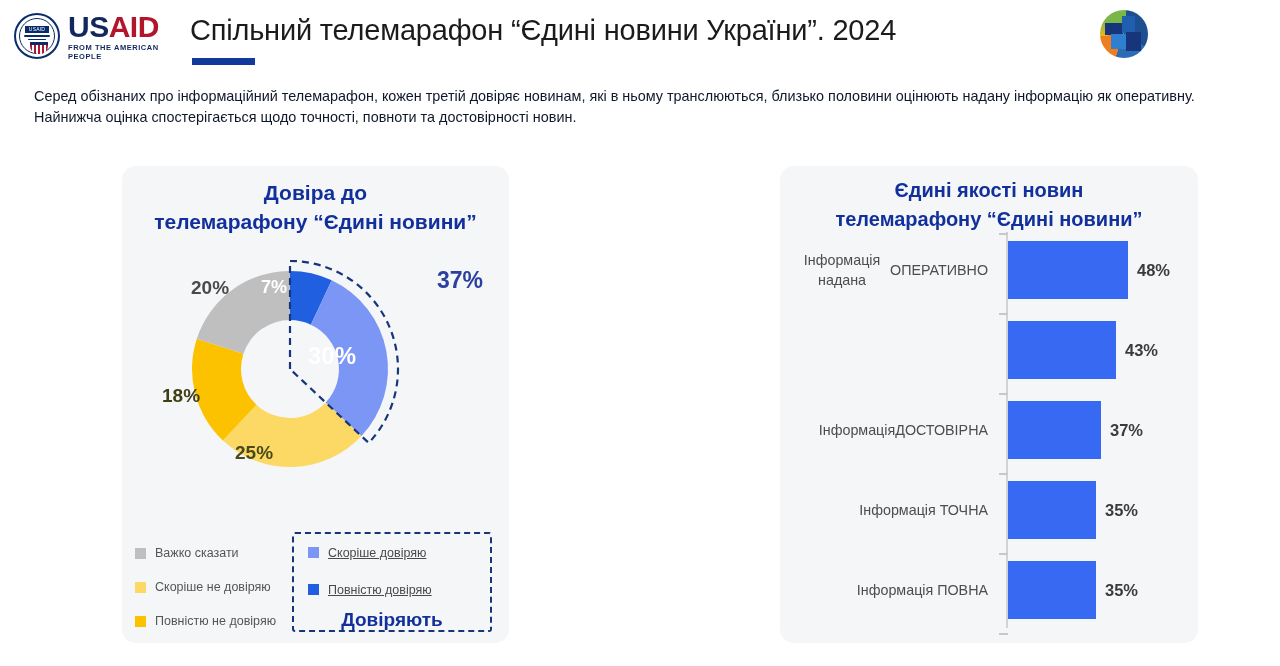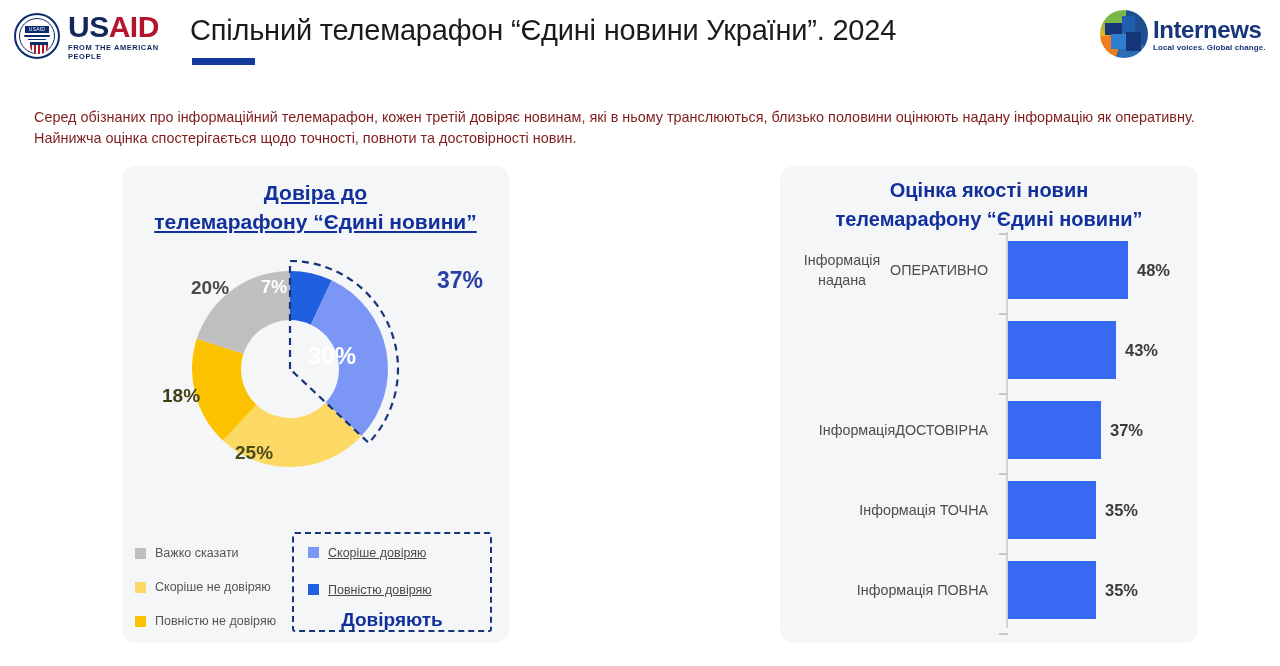--- a/index.html
+++ b/index.html
@@ -42,30 +42,30 @@
   .inews-mark .sq { position: absolute; background: #ffffff; }
   .inews-mark .b1 { left: 5px; top: 13px; width: 18px; height: 12px; background: #16357a; }
   .inews-mark .b2 { left: 22px; top: 6px; width: 13px; height: 17px; background: #1f5fad; }
   .inews-mark .b3 { left: 11px; top: 24px; width: 16px; height: 15px; background: #2f7fd1; }
   .inews-mark .b4 { left: 26px; top: 22px; width: 15px; height: 19px; background: #16357a; }
   .inews-txt { margin-left: 5px; }
   .inews-txt .nm { color: #16357a; font-size: 24px; font-weight: bold; line-height: 25px; letter-spacing: -0.4px; }
   .inews-txt .sl { color: #16357a; font-size: 8px; font-weight: bold; letter-spacing: .1px; margin-top: 1px; }
 
   
-  .subtitle { position: absolute; left: 34px; top: 107px; width: 1225px; font-size: 14.4px; color: #7f1d1d;
+  .subtitle { position: absolute; left: 34px; top: 86px; width: 1225px; font-size: 14.4px; color: #0f172a;
               line-height: 21px; }
 
   
   .panel { position: absolute; background: #f5f6f8; border-radius: 14px; }
   #panel-left  { left: 122px; top: 166px; width: 387px; height: 477px; }
   #panel-right { left: 780px; top: 166px; width: 418px; height: 477px; }
 
   .panel-title { text-align: center; color: #12309c; font-weight: bold; line-height: 29px; }
-  #panel-left .panel-title  { position: absolute; left: 0; top: 12px; width: 100%; font-size: 21px; text-decoration: underline; }
+  #panel-left .panel-title  { position: absolute; left: 0; top: 12px; width: 100%; font-size: 21px; }
   #panel-right .panel-title { position: absolute; left: 0; top: 10px; width: 100%; font-size: 20px; }
 
   
   .donut-wrap { position: absolute; left: 13px; top: 68px; width: 360px; height: 270px; }
   .donut-svg { position: absolute; left: 0; top: 0; }
   .seg-label { position: absolute; font-weight: bold; white-space: nowrap; }
   .lbl-7  { left: 126px; top: 43px;  font-size: 18px; color: #ffffff; }
   .lbl-30 { left: 173px; top: 108px; font-size: 24px; color: #ffffff; }
   .lbl-25 { left: 100px; top: 208px; font-size: 19px; color: #4a4a1a; }
   .lbl-18 { left: 27px;  top: 151px; font-size: 19px; color: #3f3f13; }
@@ -124,24 +124,20 @@
     <div class="title-rule"></div>
 
     <div class="inews">
       <div class="inews-mark">
         <div class="globe"></div>
         <div class="sq b1"></div>
           <div class="sq b2"></div>
           <div class="sq b3"></div>
           <div class="sq b4"></div>
       </div>
-      <div class="inews-txt">
-        <div class="nm">Internews</div>
-        <div class="sl">Local voices. Global change.</div>
-      </div>
     </div>
   </div>
 
   <div class="subtitle">Серед обізнаних про інформаційний телемарафон, кожен третій довіряє новинам, які в ньому транслюються, близько половини оцінюють надану інформацію як оперативну. Найнижча оцінка спостерігається щодо точності, повноти та достовірності новин.</div>
 
   <div class="panel" id="panel-left">
     <div class="panel-title">
       <div>Довіра до</div>
       <div>телемарафону “Єдині новини”</div>
     </div>
@@ -191,21 +187,21 @@
           <span class="leg-sw" style="background:#1f5fe0"></span>
           <span class="leg-tx">Повністю довіряю</span>
         </div>
         <div class="trust-word">Довіряють</div>
       </div>
     </div>
   </div>
 
   <div class="panel" id="panel-right">
     <div class="panel-title">
-      <div>Оцінка якості новин</div>
+      <div>Єдині якості новин</div>
       <div>телемарафону “Єдині новини”</div>
     </div>
     <div class="bars" id="bars">
       <div class="axis"></div>
     <div class="tick" style="top: 5px;"></div>
         <div class="bar-row" style="top: 2px;">
           <div class="bar-label">
             <div>Інформація надана</div>
             <div>ОПЕРАТИВНО</div>
           </div>

